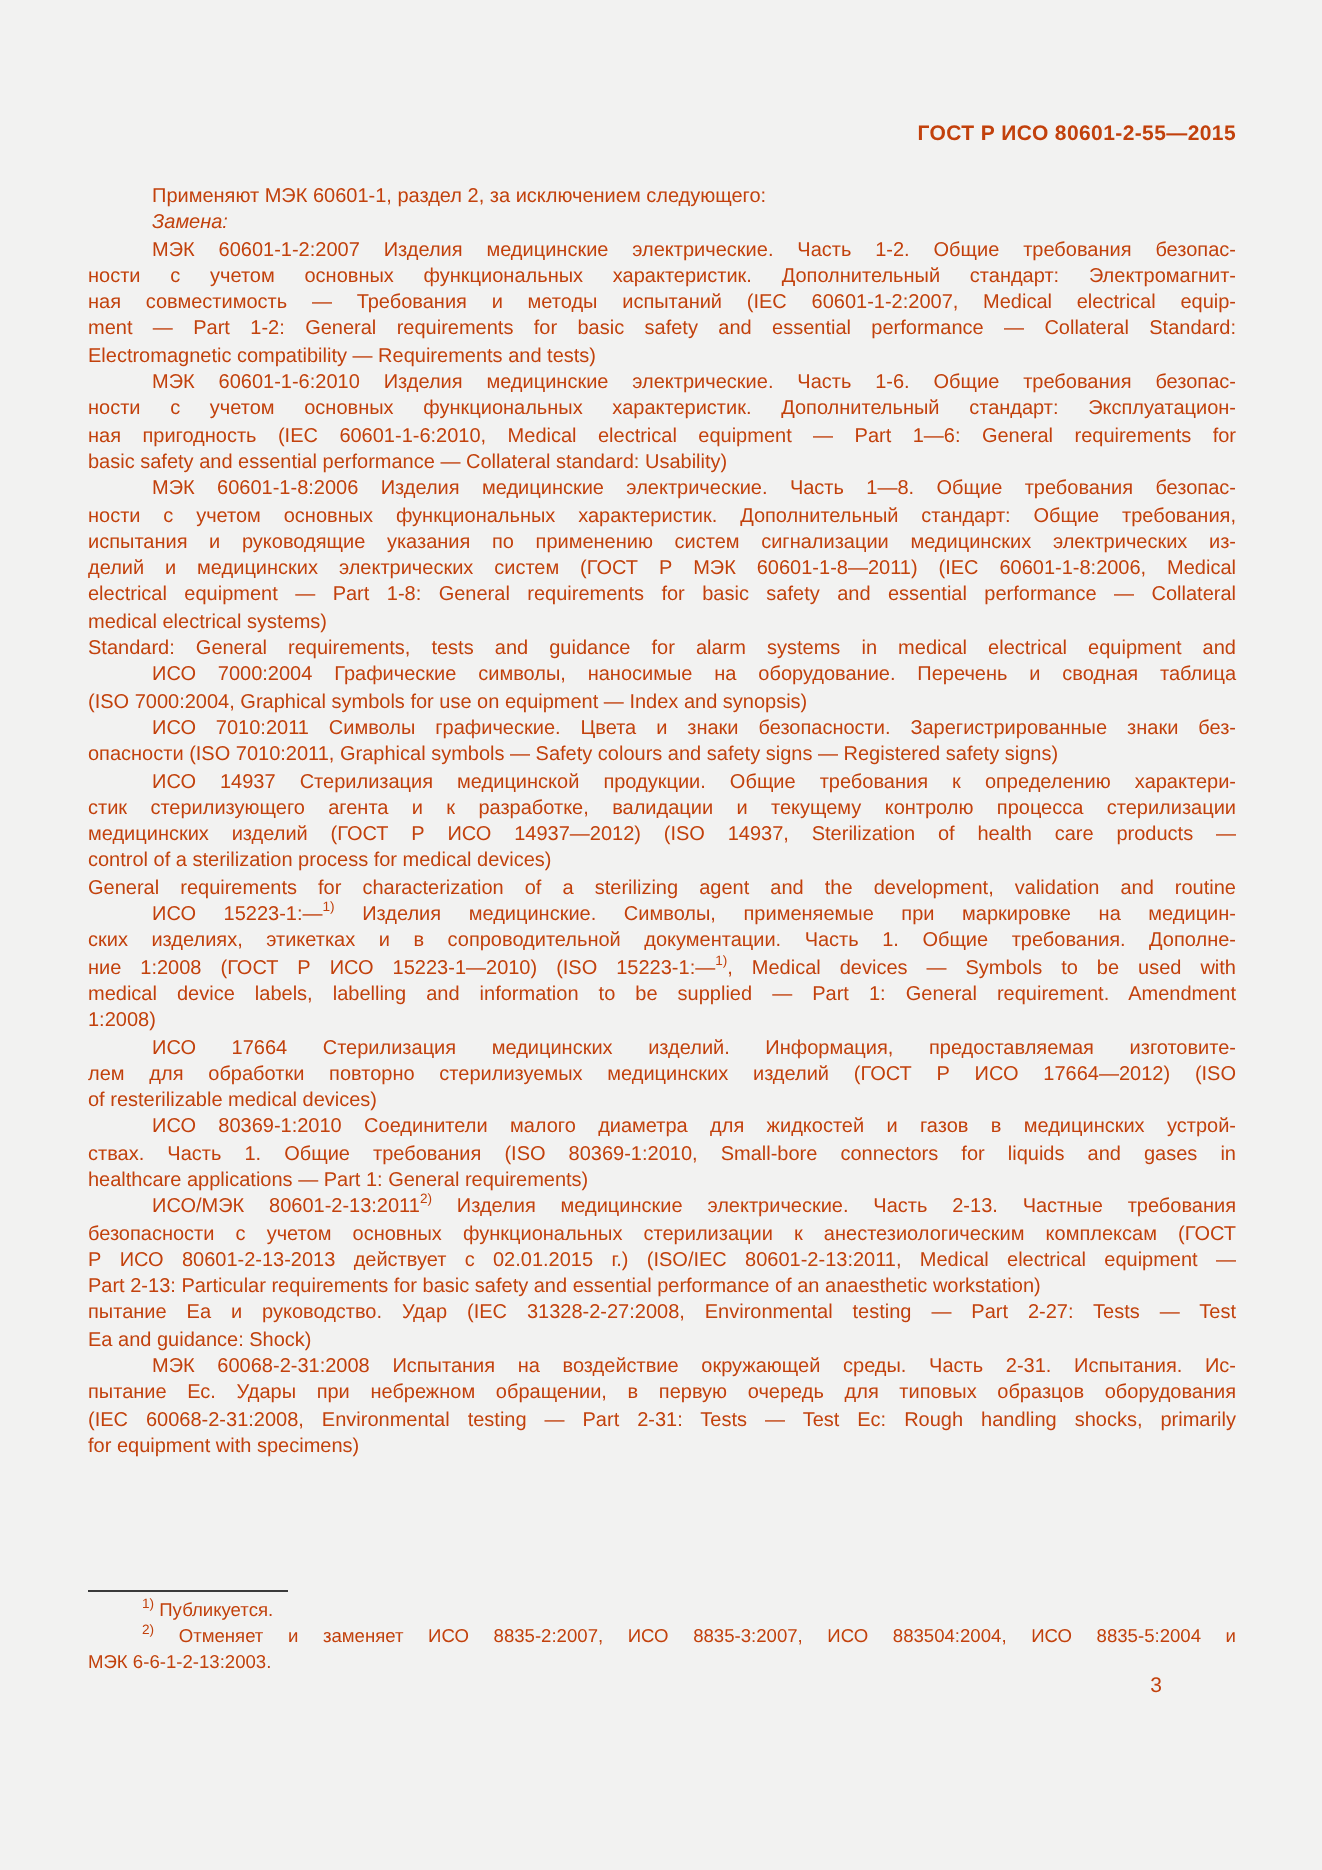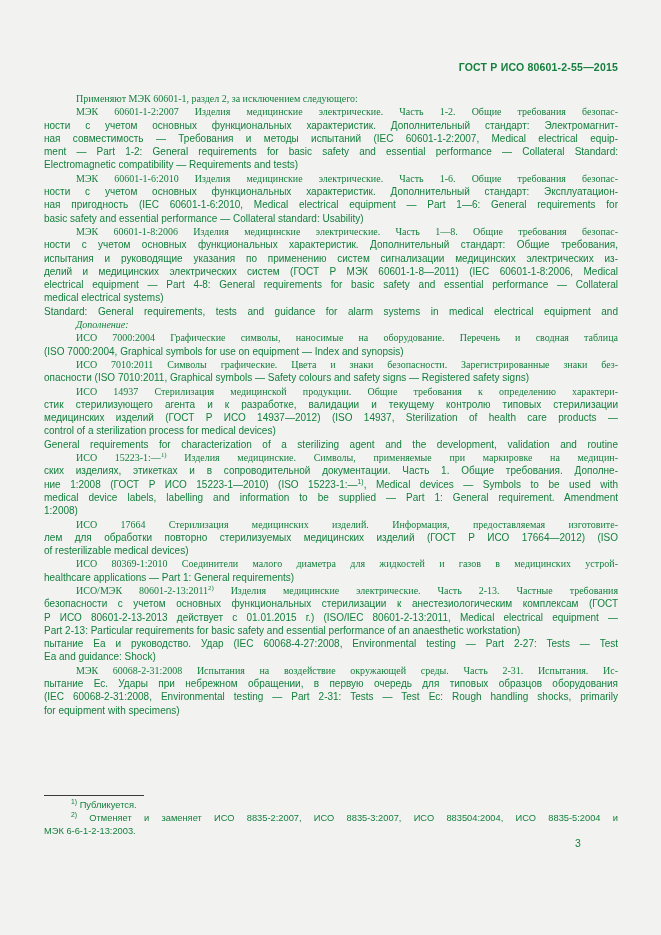--- a/index.html
+++ b/index.html
@@ -2,37 +2,37 @@
 <html><head>
 <meta charset="utf-8">
 <style>
   html,body { margin:0; padding:0; background:#e8e8e7; }
   .page {
     position:relative;
     width:661px; height:935px;
     margin:0 auto;
     background:#f2f2f1;
     font-family:"Liberation Sans", sans-serif;
-    color:#15803d;
+    color:#c2410c;
     overflow:hidden;
   }
   .running-header {
     position:absolute; top:61px; left:44px; width:574px;
     text-align:right; font-weight:bold; font-size:10.5px;
     letter-spacing:0.2px; white-space:nowrap;
   }
   .body-text {
     position:absolute; top:92px; left:44px; width:574px;
     font-size:10px; line-height:13.3px;
   }
   .para { margin:0; }
   .para.italic { font-style:italic; }
   .line { text-align:justify; }
   .line.just { text-align-last:justify; }
-  .body-text .line.first { text-indent:32px;font-family:Liberation Serif, serif; }
+  .body-text .line.first { text-indent:32px; }
   .sup {
     font-size:6.8px; vertical-align:super; line-height:0;
   }
   .footnotes {
     position:absolute; top:795px; left:44px; width:574px;
     font-size:9.3px; line-height:13px;
   }
   .fn-rule {
     width:100px; height:0;
     border-top:1px solid #3a3a3a;
@@ -47,84 +47,85 @@
 </head>
 <body>
 
 <div class="page">
   <div class="running-header">ГОСТ Р ИСО 80601-2-55—2015</div>
 
   <div class="body-text" id="body-text">
       <div class="para">
         <div class="line first"><span>Применяют МЭК 60601-1, раздел 2, за исключением следующего:</span></div>
       </div>
+      <div class="para italic">
+        <div class="line first"><span>Замена:</span></div>
+      </div>
       <div class="para">
         <div class="line first just"><span>МЭК 60601-1-2:2007 Изделия медицинские электрические. Часть 1-2. Общие требования безопас-</span></div>
         <div class="line just"><span>ности с учетом основных функциональных характеристик. Дополнительный стандарт: Электромагнит-</span></div>
         <div class="line just"><span>ная совместимость — Требования и методы испытаний (IEC 60601-1-2:2007, Medical electrical equip-</span></div>
         <div class="line just"><span>ment — Part 1-2: General requirements for basic safety and essential performance — Collateral Standard:</span></div>
         <div class="line"><span>Electromagnetic compatibility — Requirements and tests)</span></div>
       </div>
       <div class="para">
         <div class="line first just"><span>МЭК 60601-1-6:2010 Изделия медицинские электрические. Часть 1-6. Общие требования безопас-</span></div>
         <div class="line just"><span>ности с учетом основных функциональных характеристик. Дополнительный стандарт: Эксплуатацион-</span></div>
         <div class="line just"><span>ная пригодность (IEC 60601-1-6:2010, Medical electrical equipment — Part 1—6: General requirements for</span></div>
         <div class="line"><span>basic safety and essential performance — Collateral standard: Usability)</span></div>
       </div>
       <div class="para">
         <div class="line first just"><span>МЭК 60601-1-8:2006 Изделия медицинские электрические. Часть 1—8. Общие требования безопас-</span></div>
         <div class="line just"><span>ности с учетом основных функциональных характеристик. Дополнительный стандарт: Общие требования,</span></div>
         <div class="line just"><span>испытания и руководящие указания по применению систем сигнализации медицинских электрических из-</span></div>
         <div class="line just"><span>делий и медицинских электрических систем (ГОСТ Р МЭК 60601-1-8—2011) (IEC 60601-1-8:2006, Medical</span></div>
-        <div class="line just"><span>electrical equipment — Part 4-8: General requirements for basic safety and essential performance — Collateral</span></div>
+        <div class="line just"><span>electrical equipment — Part 1-8: General requirements for basic safety and essential performance — Collateral</span></div>
         <div class="line"><span>medical electrical systems)</span></div>
         <div class="line just"><span>Standard: General requirements, tests and guidance for alarm systems in medical electrical equipment and</span></div>
-      </div>
-      <div class="para italic">
-        <div class="line first"><span>Дополнение:</span></div>
       </div>
       <div class="para">
         <div class="line first just"><span>ИСО 7000:2004 Графические символы, наносимые на оборудование. Перечень и сводная таблица</span></div>
         <div class="line"><span>(ISO 7000:2004, Graphical symbols for use on equipment — Index and synopsis)</span></div>
       </div>
       <div class="para">
         <div class="line first just"><span>ИСО 7010:2011 Символы графические. Цвета и знаки безопасности. Зарегистрированные знаки без-</span></div>
         <div class="line"><span>опасности (ISO 7010:2011, Graphical symbols — Safety colours and safety signs — Registered safety signs)</span></div>
       </div>
       <div class="para">
         <div class="line first just"><span>ИСО 14937 Стерилизация медицинской продукции. Общие требования к определению характери-</span></div>
-        <div class="line just"><span>стик стерилизующего агента и к разработке, валидации и текущему контролю типовых стерилизации</span></div>
+        <div class="line just"><span>стик стерилизующего агента и к разработке, валидации и текущему контролю процесса стерилизации</span></div>
         <div class="line just"><span>медицинских изделий (ГОСТ Р ИСО 14937—2012) (ISO 14937, Sterilization of health care products —</span></div>
         <div class="line"><span>control of a sterilization process for medical devices)</span></div>
         <div class="line just"><span>General requirements for characterization of a sterilizing agent and the development, validation and routine</span></div>
       </div>
       <div class="para">
         <div class="line first just"><span>ИСО 15223-1:—</span><span class="sup">1)</span><span> Изделия медицинские. Символы, применяемые при маркировке на медицин-</span></div>
         <div class="line just"><span>ских изделиях, этикетках и в сопроводительной документации. Часть 1. Общие требования. Дополне-</span></div>
         <div class="line just"><span>ние 1:2008 (ГОСТ Р ИСО 15223-1—2010) (ISO 15223-1:—</span><span class="sup">1)</span><span>, Medical devices — Symbols to be used with</span></div>
         <div class="line just"><span>medical device labels, labelling and information to be supplied — Part 1: General requirement. Amendment</span></div>
         <div class="line"><span>1:2008)</span></div>
       </div>
       <div class="para">
         <div class="line first just"><span>ИСО 17664 Стерилизация медицинских изделий. Информация, предоставляемая изготовите-</span></div>
         <div class="line just"><span>лем для обработки повторно стерилизуемых медицинских изделий (ГОСТ Р ИСО 17664—2012) (ISO</span></div>
         <div class="line"><span>of resterilizable medical devices)</span></div>
       </div>
       <div class="para">
         <div class="line first just"><span>ИСО 80369-1:2010 Соединители малого диаметра для жидкостей и газов в медицинских устрой-</span></div>
+        <div class="line just"><span>ствах. Часть 1. Общие требования (ISO 80369-1:2010, Small-bore connectors for liquids and gases in</span></div>
         <div class="line"><span>healthcare applications — Part 1: General requirements)</span></div>
       </div>
       <div class="para">
         <div class="line first just"><span>ИСО/МЭК 80601-2-13:2011</span><span class="sup">2)</span><span> Изделия медицинские электрические. Часть 2-13. Частные требования</span></div>
         <div class="line just"><span>безопасности с учетом основных функциональных стерилизации к анестезиологическим комплексам (ГОСТ</span></div>
-        <div class="line just"><span>Р ИСО 80601-2-13-2013 действует с 01.01.2015 г.) (ISO/IEC 80601-2-13:2011, Medical electrical equipment —</span></div>
+        <div class="line just"><span>Р ИСО 80601-2-13-2013 действует с 02.01.2015 г.) (ISO/IEC 80601-2-13:2011, Medical electrical equipment —</span></div>
         <div class="line"><span>Part 2-13: Particular requirements for basic safety and essential performance of an anaesthetic workstation)</span></div>
       </div>
       <div class="para">
-        <div class="line just"><span>пытание Еа и руководство. Удар (IEC 60068-4-27:2008, Environmental testing — Part 2-27: Tests — Test</span></div>
+        <div class="line just"><span>пытание Еа и руководство. Удар (IEC 31328-2-27:2008, Environmental testing — Part 2-27: Tests — Test</span></div>
         <div class="line"><span>Ea and guidance: Shock)</span></div>
       </div>
       <div class="para">
         <div class="line first just"><span>МЭК 60068-2-31:2008 Испытания на воздействие окружающей среды. Часть 2-31. Испытания. Ис-</span></div>
         <div class="line just"><span>пытание Ес. Удары при небрежном обращении, в первую очередь для типовых образцов оборудования</span></div>
         <div class="line just"><span>(IEC 60068-2-31:2008, Environmental testing — Part 2-31: Tests — Test Ec: Rough handling shocks, primarily</span></div>
         <div class="line"><span>for equipment with specimens)</span></div>
       </div>
     </div>
 

